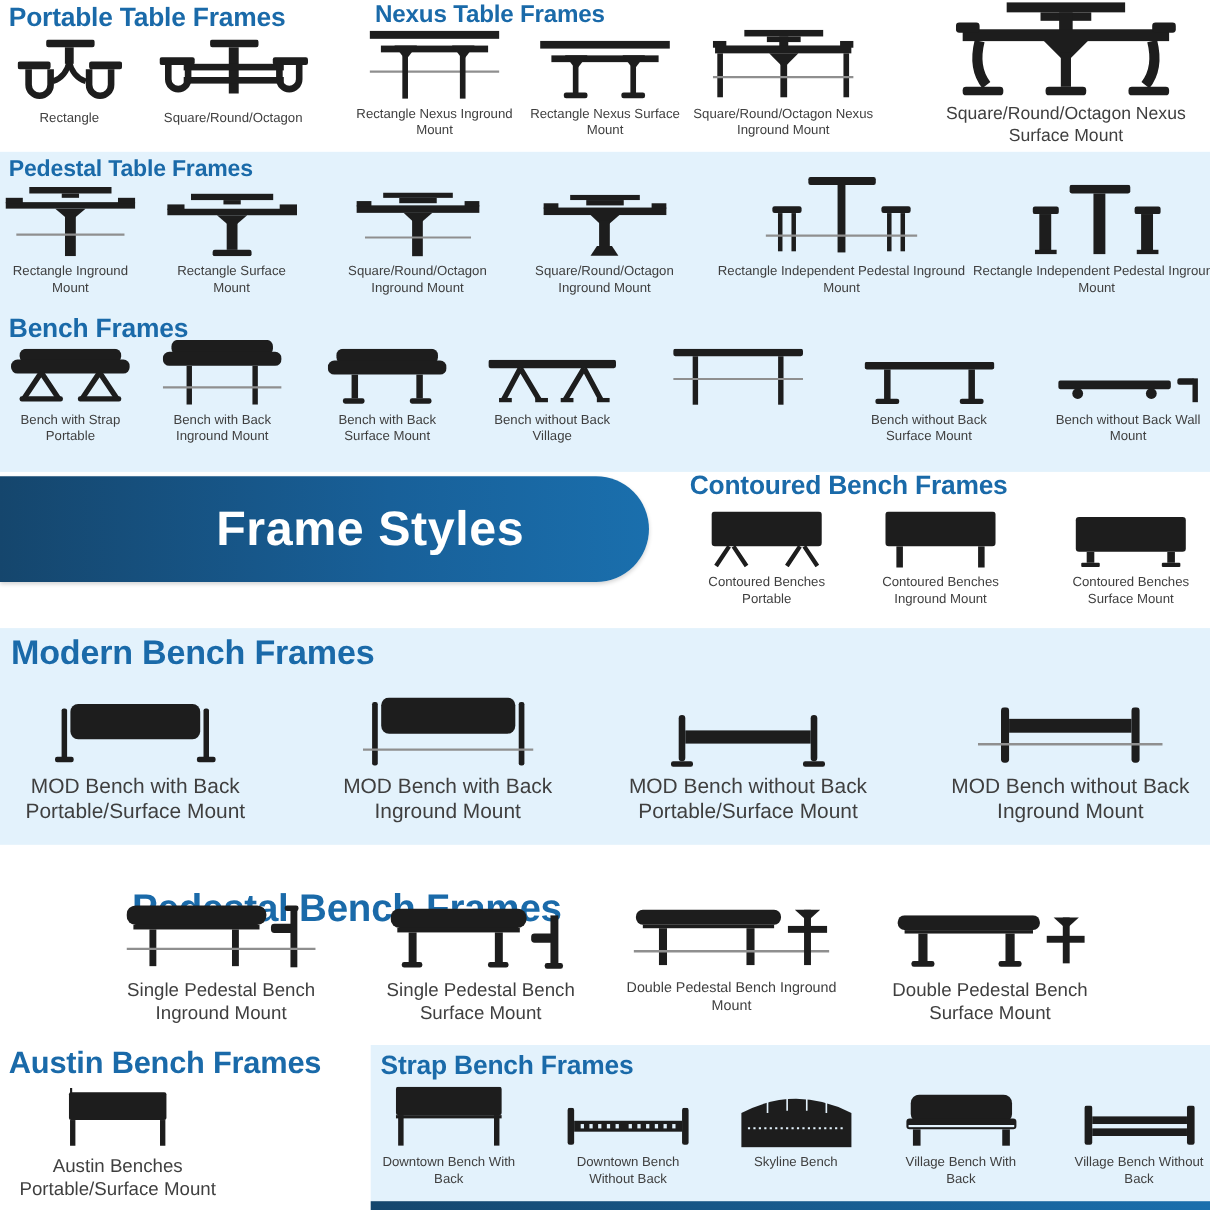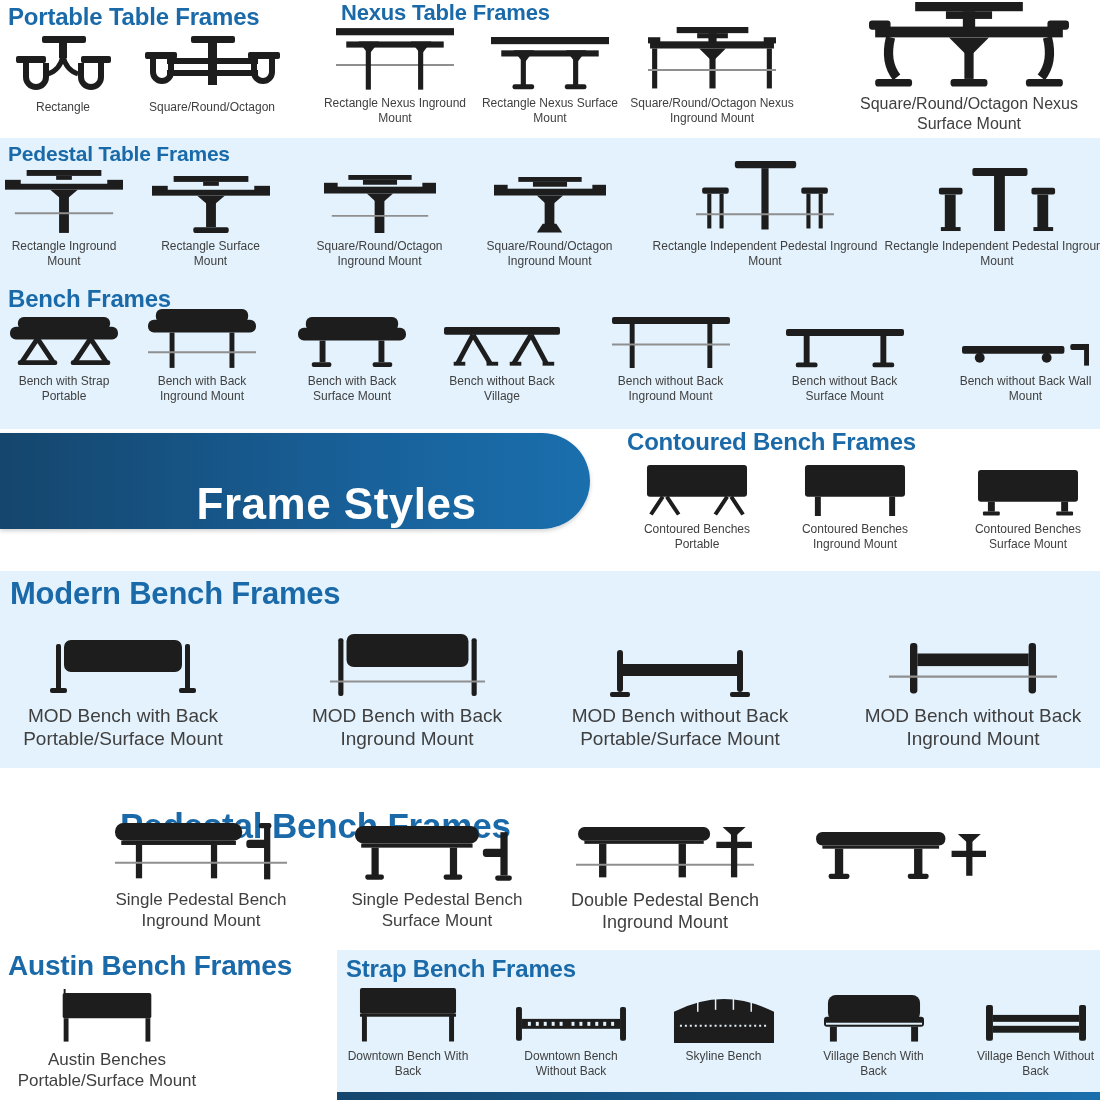--- a/index.html
+++ b/index.html
@@ -6,21 +6,21 @@
 html,body{width:1100px;height:1100px}
 body{position:relative;background:#fff;font-family:"Liberation Sans",sans-serif;overflow:hidden}
 .panel{position:absolute;background:#e3f2fc}
 .sec-title{position:absolute;font-weight:700;color:#1a6aa9;white-space:nowrap;letter-spacing:-.2px}
 .item{position:absolute;text-align:center}
 .icon{display:flex;align-items:flex-end;justify-content:center}
 .icon svg{fill:#1d1d1d;display:block}
 .lbl{color:#3f3f3f;font-size:12px;line-height:1.22;margin-top:6px;font-weight:500}
 .banner{position:absolute;left:0;top:433px;width:590px;height:96px;border-radius:0 48px 48px 0;
   background:linear-gradient(90deg,#15466d 0%,#186099 60%,#1a6fad 100%);
-  display:flex;align-items:flex-end;justify-content:center;padding-left:83px;
+  display:flex;align-items:center;justify-content:center;padding-left:83px;
   box-shadow:0 2px 4px rgba(0,0,0,.18)}
 .banner-text{color:#fff;font-size:44px;font-weight:600;letter-spacing:.5px}
 .bottom-bar{position:absolute;left:337px;top:1092px;width:763px;height:8px;
   background:linear-gradient(90deg,#15466d,#1a6fad)}
 </style>
 </head>
 <body>
 
 <div class="panel" style="left:0;top:138px;width:1100px;height:291px"></div>
 <div class="panel" style="left:0;top:571px;width:1100px;height:197px"></div>
@@ -279,21 +279,20 @@
 </div>
 <div class="item" style="left:598px;top:310px;width:145px">
   <div class="icon" style="height:58px">
     <svg width="118" viewBox="0 0 120 52">
         <rect x="0" y="0" width="120" height="7" rx="2"></rect>
         <rect x="18" y="7" width="5" height="45"></rect>
         <rect x="97" y="7" width="5" height="45"></rect>
         <line x1="0" y1="28" x2="120" y2="28" stroke="#8f8f8f" stroke-width="2"></line>
       </svg>
   </div>
-  <div class="lbl">Bench without Back Inground Mount</div>
 </div>
 <div class="item" style="left:772px;top:310px;width:145px">
   <div class="icon" style="height:58px">
     <svg width="118" viewBox="0 0 120 40">
         <rect x="0" y="0" width="120" height="7" rx="2"></rect>
         <rect x="18" y="7" width="6" height="28"></rect>
         <rect x="96" y="7" width="6" height="28"></rect>
         <rect x="10" y="34" width="22" height="5" rx="2"></rect>
         <rect x="88" y="34" width="22" height="5" rx="2"></rect>
       </svg>
@@ -439,36 +438,37 @@
         <rect x="2" y="2" width="126" height="13" rx="6"></rect>
         <rect x="8" y="15" width="114" height="3"></rect>
         <rect x="22" y="18" width="7" height="32"></rect>
         <rect x="98" y="18" width="7" height="32"></rect>
         <line x1="0" y1="38" x2="170" y2="38" stroke="#8f8f8f" stroke-width="2"></line>
         <rect x="148" y="2" width="6" height="48"></rect>
         <rect x="134" y="16" width="34" height="6"></rect>
         <polygon points="140,2 162,2 151,12"></polygon>
       </svg>
   </div>
-  <div class="lbl" style="font-size:18px">Double Pedestal Bench Inground Mount</div>
+  <div class="lbl" style="font-size:13px">Double Pedestal Bench Inground Mount</div>
 </div>
 <div class="item" style="left:794px;top:810px;width:212px">
   <div class="icon" style="height:74px">
     <svg width="172" viewBox="0 0 165 50">
         <rect x="2" y="0" width="124" height="13" rx="6"></rect>
         <rect x="8" y="13" width="112" height="3"></rect>
         <rect x="20" y="16" width="8" height="26"></rect>
         <rect x="14" y="40" width="20" height="5" rx="2"></rect>
         <rect x="96" y="16" width="8" height="26"></rect>
         <rect x="90" y="40" width="20" height="5" rx="2"></rect>
         <rect x="146" y="2" width="6" height="40"></rect>
         <rect x="132" y="18" width="34" height="6"></rect>
         <polygon points="138,2 160,2 149,12"></polygon>
       </svg>
   </div>
+  <div class="lbl" style="font-size:17px">Double Pedestal Bench Surface Mount</div>
 </div>
 
 <div class="sec-title" style="left:8px;top:950px;font-size:28px">Austin Bench Frames</div>
 
 <div class="item" style="left:0;top:980px;width:214px">
   <div class="icon" style="height:64px">
     <svg width="112" viewBox="0 0 115 56">
         <rect x="12" y="4" width="91" height="26" rx="2"></rect>
         <rect x="13" y="0" width="2" height="5"></rect>
         <rect x="13" y="30" width="5" height="24"></rect>

